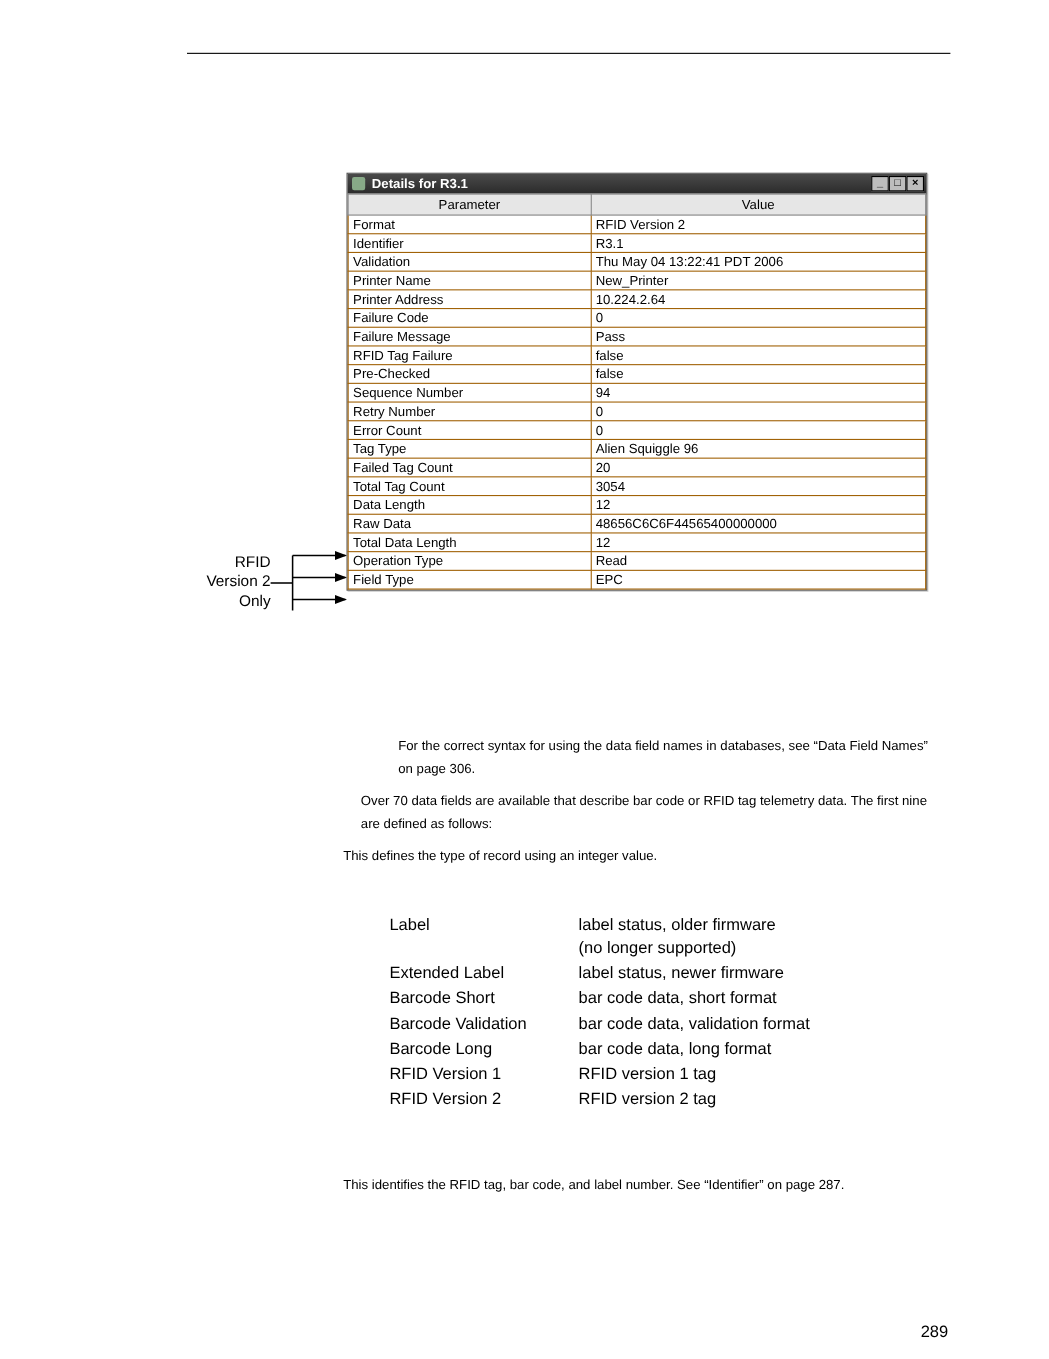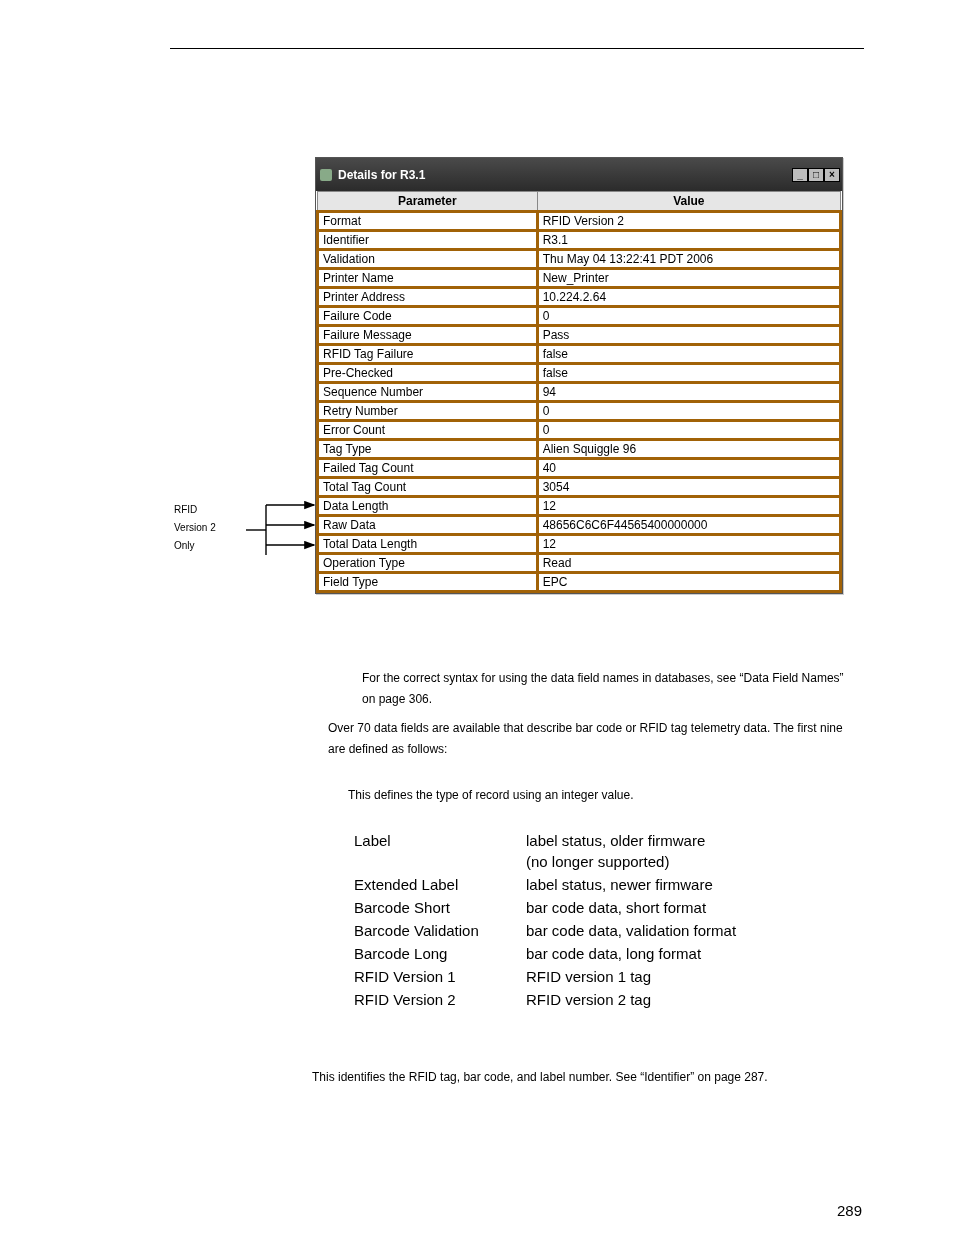--- a/index.html
+++ b/index.html
@@ -32,21 +32,21 @@
     top: 0;
     width: 526px;
     border: 1px solid #555;
     box-shadow: 1px 1px 0 rgba(0,0,0,0.2);
     font-size: 12px;
     background: #fff;
   }
   .titlebar {
     background: linear-gradient(#4a4a4a, #2b2b2b);
     color: #fff;
-    height: 33px;
+    height: 18px;
     display: flex;
     align-items: center;
     padding: 0 2px 0 4px;
     font-size: 12px;
     font-weight: bold;
   }
   .titlebar .app-icon {
     width: 12px;
     height: 12px;
     background: #8a8;
@@ -70,62 +70,62 @@
     color: #000;
     font-weight: bold;
   }
   .dialog table {
     border-collapse: collapse;
     width: 100%;
     table-layout: fixed;
   }
   .dialog th {
     background: #e6e6e6;
-    font-weight: bold;
+    font-weight: normal;
     text-align: center;
     border: 1px solid #888;
     padding: 2px 4px;
     font-size: 12px;
   }
   .dialog td {
-    border: 3px solid #a16207;
+    border: 1px solid #a16207;
     padding: 1px 4px;
     font-size: 12px;
     white-space: nowrap;
     overflow: hidden;
   }
   .dialog col.col-param { width: 42%; }
   .dialog col.col-value { width: 58%; }
 
   .callout-label {
     position: absolute;
     left: 84px;
     top: 344px;
-    font-size: 10px;
-    text-align: left;
+    font-size: 14px;
+    text-align: right;
     line-height: 18px;
     width: 72px;
   }
   svg.arrows {
     position: absolute;
     left: 156px;
     top: 340px;
     overflow: visible;
   }
 
   .body-text {
     position: absolute;
     left: 312px;
     width: 535px;
     font-size: 12px;
     line-height: 21px;
   }
   .body-text.note { top: 668px; }
   .body-text.over70 { left: 328px; top: 718px; }
-  .body-text.format-desc { left: 312px; top: 785px; margin-left: 36px; }
+  .body-text.format-desc { left: 312px; top: 768px; }
   .body-text.identifier-desc { left: 312px; top: 1067px; }
 
   .format-table {
     position: absolute;
     left: 352px;
     top: 828px;
     font-size: 15px;
     line-height: 21px;
   }
   .format-table td { vertical-align: top; padding: 0; }
@@ -214,21 +214,21 @@
             <tr>
               <td>Error Count</td>
               <td>0</td>
             </tr>
             <tr>
               <td>Tag Type</td>
               <td>Alien Squiggle 96</td>
             </tr>
             <tr>
               <td>Failed Tag Count</td>
-              <td>40</td>
+              <td>20</td>
             </tr>
             <tr>
               <td>Total Tag Count</td>
               <td>3054</td>
             </tr>
             <tr>
               <td>Data Length</td>
               <td>12</td>
             </tr>
             <tr>

